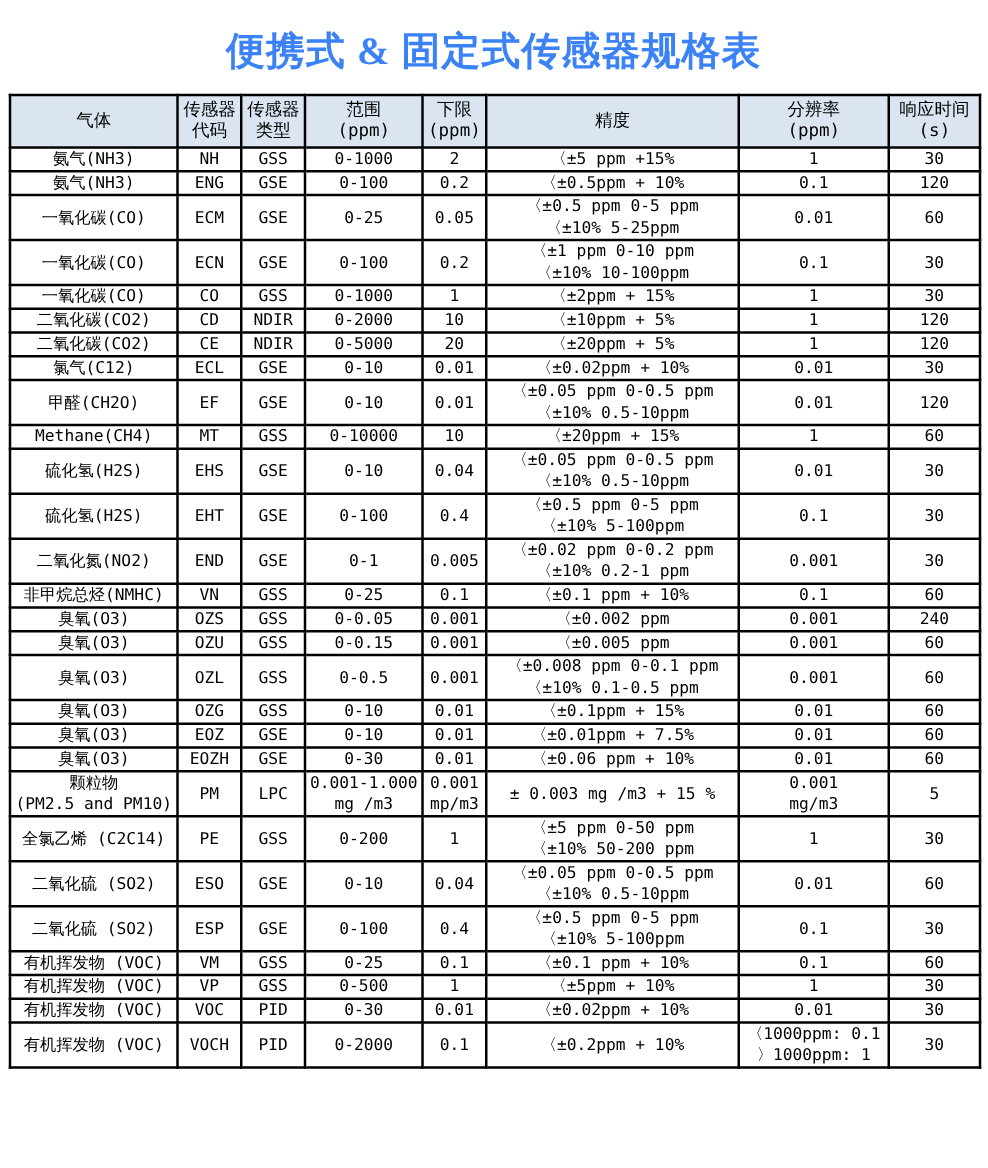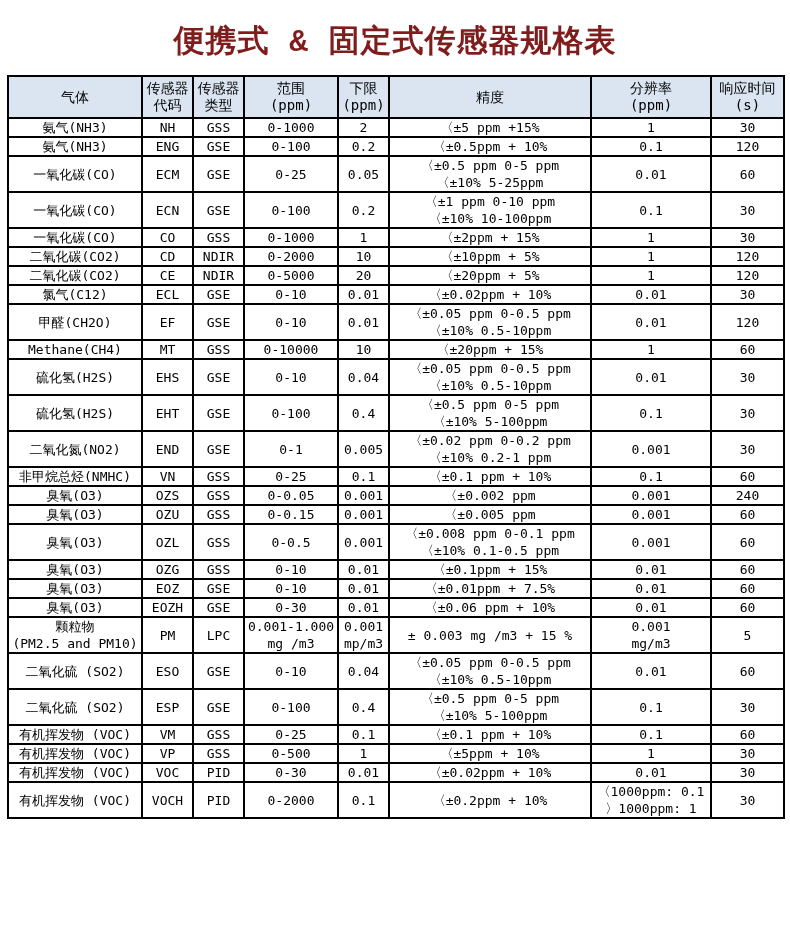--- a/index.html
+++ b/index.html
@@ -7,26 +7,26 @@
   html, body {
     margin: 0; padding: 0;
     width: 790px; height: 934px;
     background: #ffffff;
     font-family: "DejaVu Sans Mono", "Liberation Mono", monospace;
     color: var(--text-color);
   }
   .page { width: 790px; height: 934px; overflow: hidden; }
   .page-title {
     text-align: center;
-    font-family: Liberation Mono, monospace;
+    font-family: Liberation Serif, serif;
     font-weight: bold;
     font-size: 31px;
     margin: 20px 0 13px 0;
     letter-spacing: 1px;
-    color: #7f1d1d;
+    color: #3b82f6;
   }
   table.spec-table {
     border-collapse: collapse;
     table-layout: fixed;
     width: 776px;
     margin-left: 7px;
     font-size: 13px;
     padding-left: 32px;
   }
   .spec-table th, .spec-table td {
@@ -305,20 +305,31 @@
     <td>0.001-1.000
 mg /m3</td>
     <td>0.001
 mp/m3</td>
     <td>± 0.003 mg /m3 + 15 %</td>
     <td>0.001
 mg/m3</td>
     <td>5</td>
   </tr>
         <tr>
+    <td>全氯乙烯 (C2C14)</td>
+    <td>PE</td>
+    <td>GSS</td>
+    <td>0-200</td>
+    <td>1</td>
+    <td>〈±5 ppm 0-50 ppm
+〈±10% 50-200 ppm</td>
+    <td>1</td>
+    <td>30</td>
+  </tr>
+        <tr>
     <td>二氧化硫 (SO2)</td>
     <td>ESO</td>
     <td>GSE</td>
     <td>0-10</td>
     <td>0.04</td>
     <td>〈±0.05 ppm 0-0.5 ppm
 〈±10% 0.5-10ppm</td>
     <td>0.01</td>
     <td>60</td>
   </tr>

